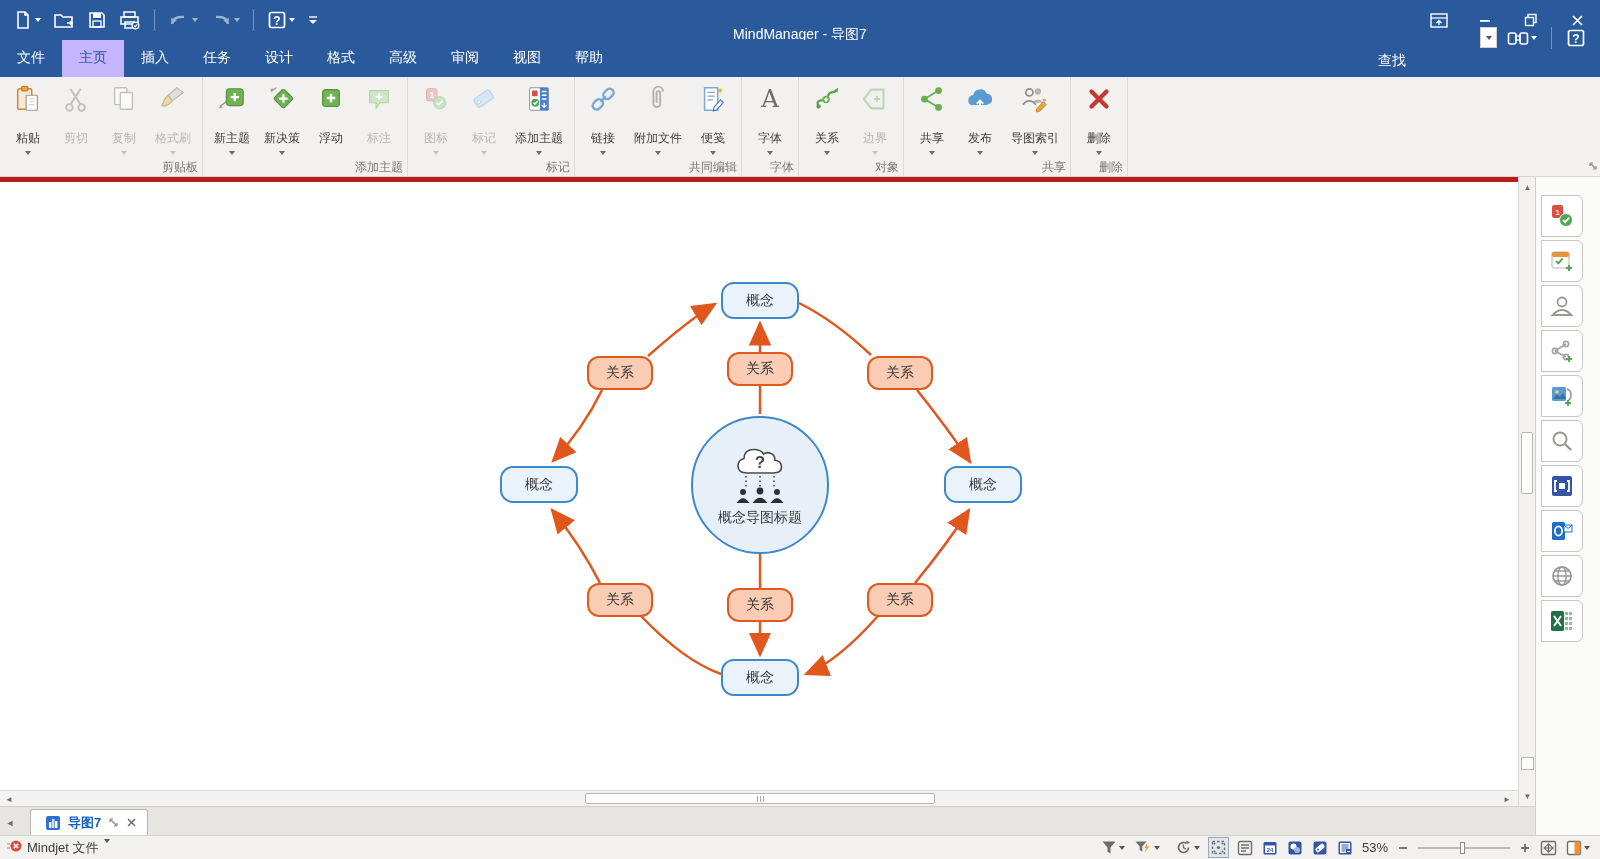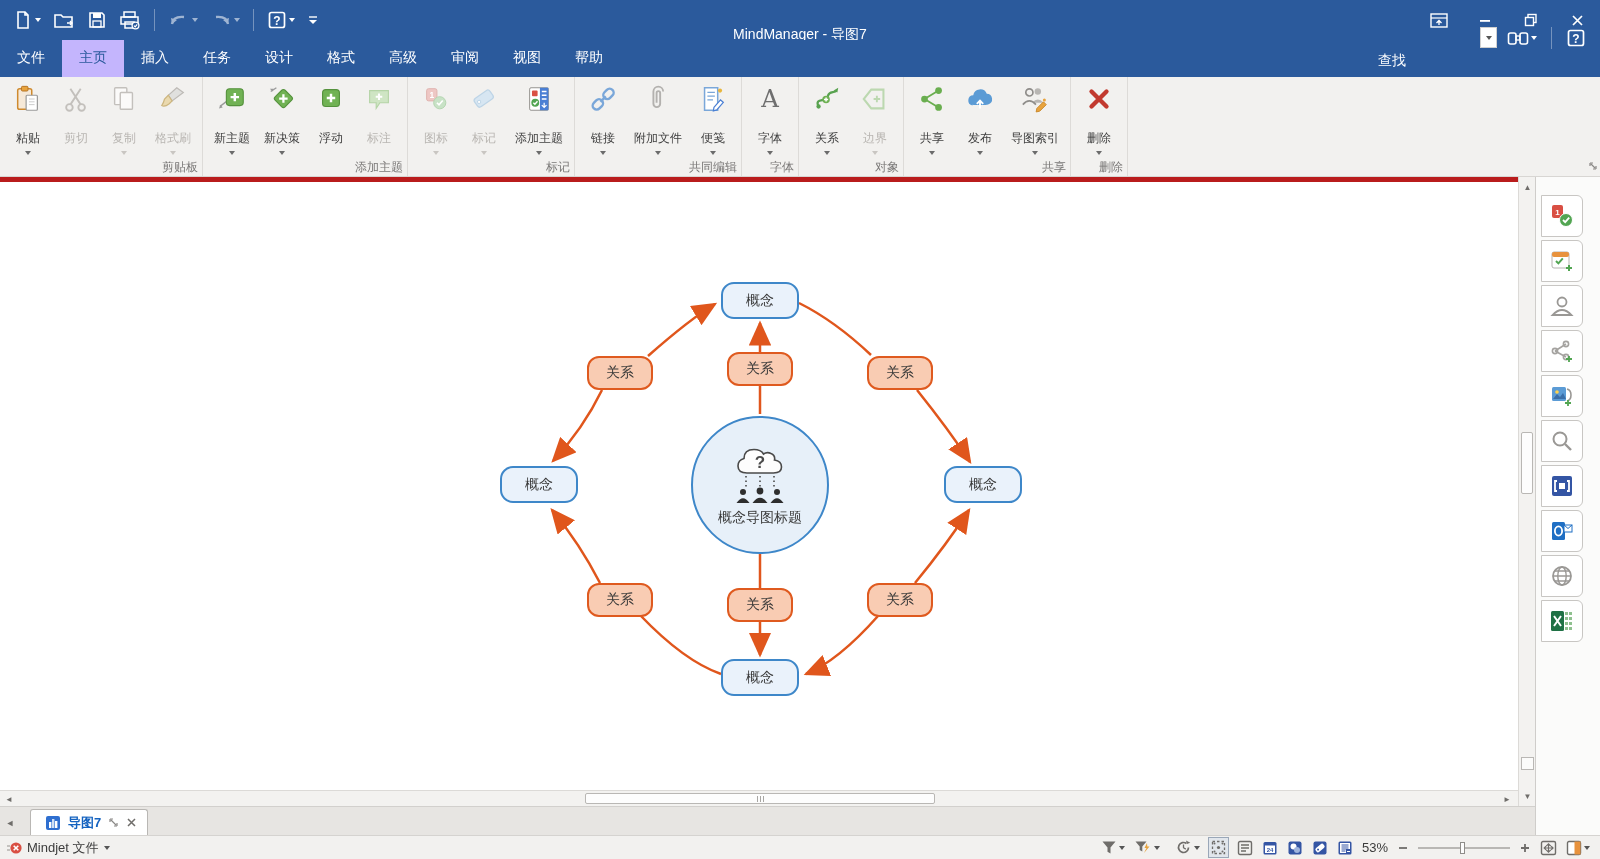--- a/index.html
+++ b/index.html
@@ -64,21 +64,21 @@
   .stab { position:absolute; left:5px; width:42px; height:42px; background:#fff; border:1px solid #c8c6c3; border-radius:0 6px 6px 0; display:flex; align-items:center; justify-content:center; }
 
   
   .doctabs { position:absolute; left:0; top:806px; width:1535px; height:29px; background:#e7e5e2; border-top:1px solid #d2d0cd; display:flex; align-items:flex-end; }
   .dnav { width:20px; height:24px; display:flex; align-items:center; justify-content:center; color:#6f6d6a; font-size:9px; }
   .dtab { display:flex; align-items:center; gap:7px; background:#fff; border:1px solid #b9b7b4; border-bottom:none; height:26px; padding:0 10px 0 14px; border-radius:3px 3px 0 0; margin-left:10px; }
   .dtab-label { color:#1563c0; font-size:13px; font-weight:bold; }
 
   
   .statusbar { position:absolute; left:0; top:835px; width:1600px; height:24px; background:#f2f1ef; border-top:1px solid #d5d3d0; display:flex; align-items:center; font-size:13px; color:#3c3c3c; }
-  .status-left { display:flex; align-items:center; gap:5px; padding-left:6px; }
+  .status-left { display:flex; gap:5px; padding-left:6px; }
   .status-right { margin-left:auto; display:flex; align-items:center; gap:9px; padding-right:10px; }
   .sicon { display:flex; align-items:center; gap:2px; }
   .ddg2 { width:0;height:0;border-left:3px solid transparent;border-right:3px solid transparent;border-top:4px solid #555; }
   .toggle-active { outline:1px solid #9aa7b8; background:#e1e6ec; }
   .slider-track { position:relative; width:92px; height:2px; background:#b9b7b4; }
   .slider-handle { position:absolute; left:42px; top:-5px; width:5px; height:12px; background:#fdfdfd; border:1px solid #8f8d8a; }
   .zoom-label { font-size:13px; color:#3c3c3c; }
 </style>
 </head>
 <body>

